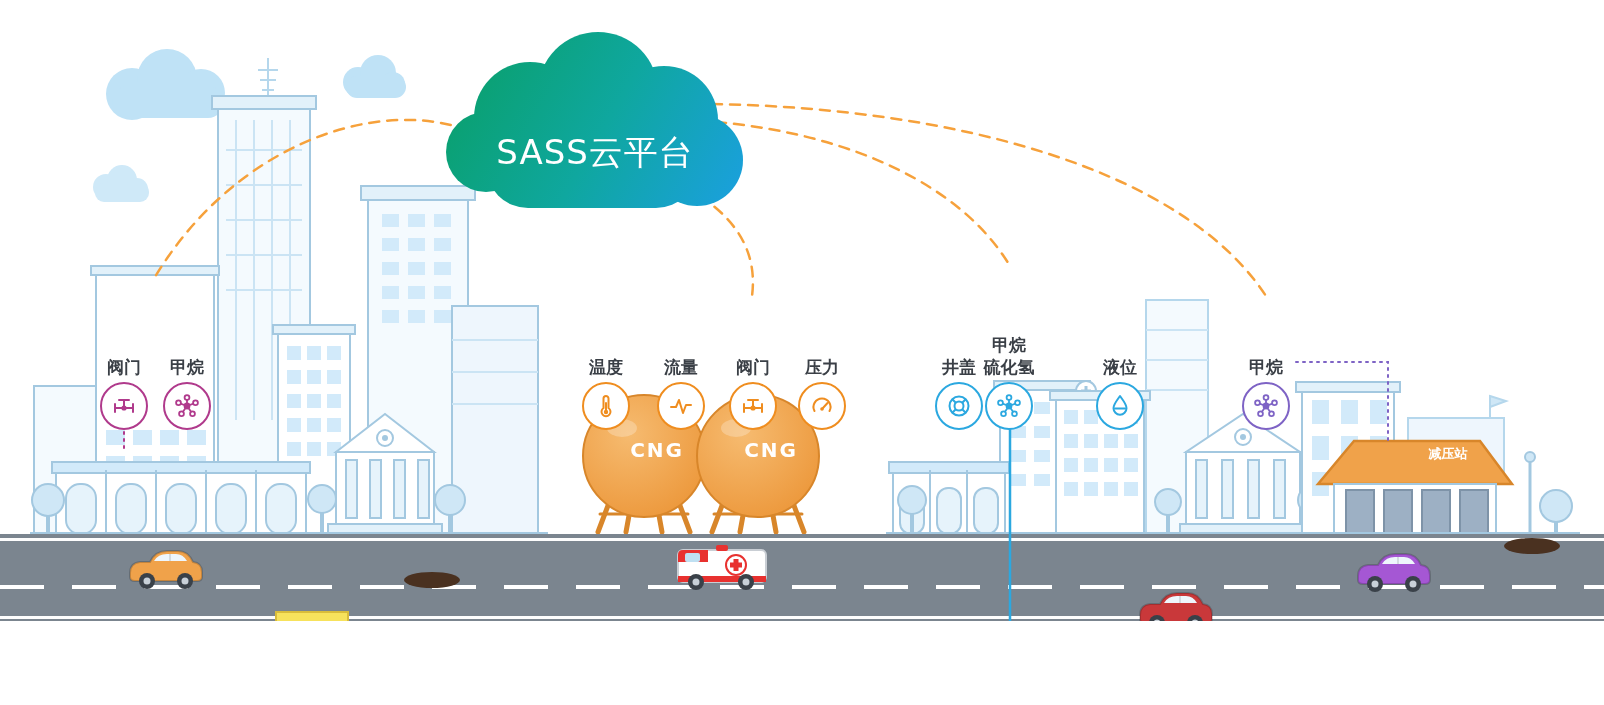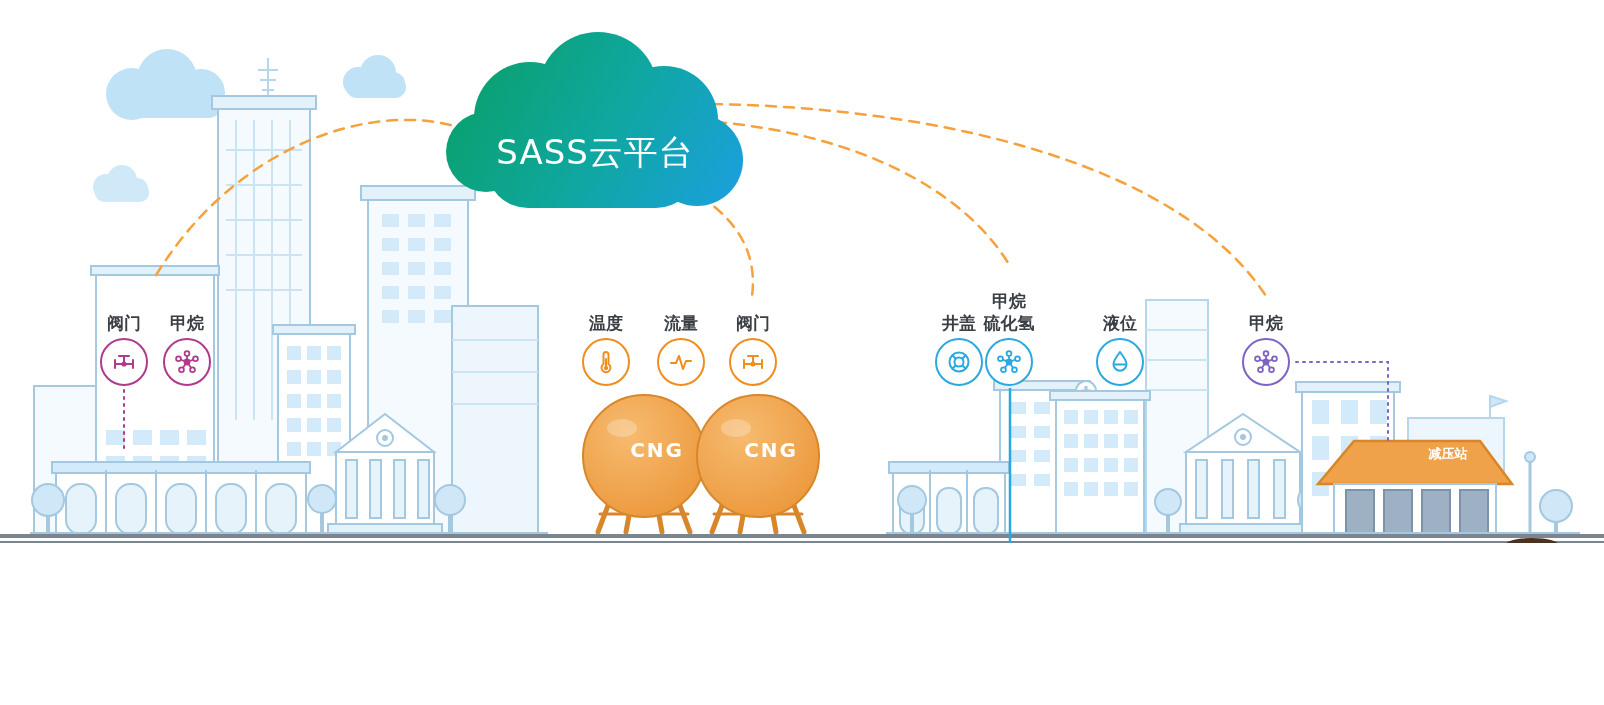--- a/index.html
+++ b/index.html
@@ -1,34 +1,34 @@
 <!DOCTYPE html>
 <html><head>
 <meta charset="utf-8">
 <style>
   * { margin:0; padding:0; box-sizing:border-box; }
   html,body { background:#fff; }
   body { font-family:"DejaVu Sans","Liberation Sans",sans-serif; }
-  .scene { position:relative; width:1604px; height:543px; background:#fff; overflow:hidden; }
+  .scene { position:relative; width:1604px; height:621px; background:#fff; overflow:hidden; }
   .scene svg.bg { position:absolute; left:0; top:0; }
 
   .overlay { position:absolute; }
   .cloud-title { left:478px; top:130px; width:234px; text-align:center;
                  font-size:34px; color:#fff; letter-spacing:1px; }
   .tank-label { width:80px; text-align:right; font-size:20px; font-weight:bold;
                 color:#fff; letter-spacing:2px; top:438px; }
   .tank-label.t1 { left:604px; } .tank-label.t2 { left:718px; }
   .station-label { left:1404px; top:445px; width:88px; text-align:center;
                    font-size:13px; font-weight:bold; color:#fff; }
 
   .sensor { position:absolute; top:284px; width:60px;
             display:flex; flex-direction:column; align-items:center; }
   .sensor-label { height:50px; display:flex; align-items:flex-end; justify-content:center;
                   font-size:17px; font-weight:bold; color:#3a3f46; text-align:center;
-                  line-height:1.3; white-space:pre-line; }
+                  line-height:1.3; white-space:pre-line;margin-top:44px; }
   .sensor-circle { margin-top:4px; width:48px; height:48px; border:2.5px solid currentColor;
                    border-radius:50%; background:#fff; display:flex; align-items:center;
                    justify-content:center; }
   .g1 { color:#b03a8c; } .g2 { color:#ef8d1f; } .g3 { color:#2ba8e0; } .g4 { color:#7e63c5; }
 </style>
 </head>
 <body>
 
 <div class="scene">
 
@@ -444,20 +444,30 @@
 </div>
 <div class="sensor g2" style="left:723px">
   <div class="sensor-label">阀门</div>
   <div class="sensor-circle">
     <svg width="26" height="26" viewBox="0 0 26 26" fill="none" stroke="currentColor" stroke-width="2" stroke-linecap="round">
       <path d="M4 11 V19 M22 11 V19 M4 15 H22 M13 15 V7 M8 7 H18"></path>
           <circle cx="13" cy="15" r="2.6" fill="currentColor" stroke="none"></circle>
     </svg>
   </div>
 </div>
+<div class="sensor g2" style="left:792px">
+  <div class="sensor-label">压力</div>
+  <div class="sensor-circle">
+    <svg width="26" height="26" viewBox="0 0 26 26" fill="none" stroke="currentColor" stroke-width="2" stroke-linecap="round">
+      <path d="M5.5 18 A8.5 8.5 0 1 1 20.5 18"></path>
+          <line x1="13" y1="16" x2="18.5" y2="10"></line>
+      <circle cx="13" cy="16" r="1.8" fill="currentColor" stroke="none"></circle>
+    </svg>
+  </div>
+</div>
 
 <div class="sensor g3" style="left:929px">
   <div class="sensor-label">井盖</div>
   <div class="sensor-circle">
     <svg width="26" height="26" viewBox="0 0 26 26" fill="none" stroke="currentColor" stroke-width="2">
       <circle cx="13" cy="13" r="9.5"></circle>
           <circle cx="13" cy="13" r="4.5"></circle>
       <path d="M6.3 6.3 L9.8 9.8 M19.7 6.3 L16.2 9.8 M6.3 19.7 L9.8 16.2 M19.7 19.7 L16.2 16.2"></path>
     </svg>
   </div>

